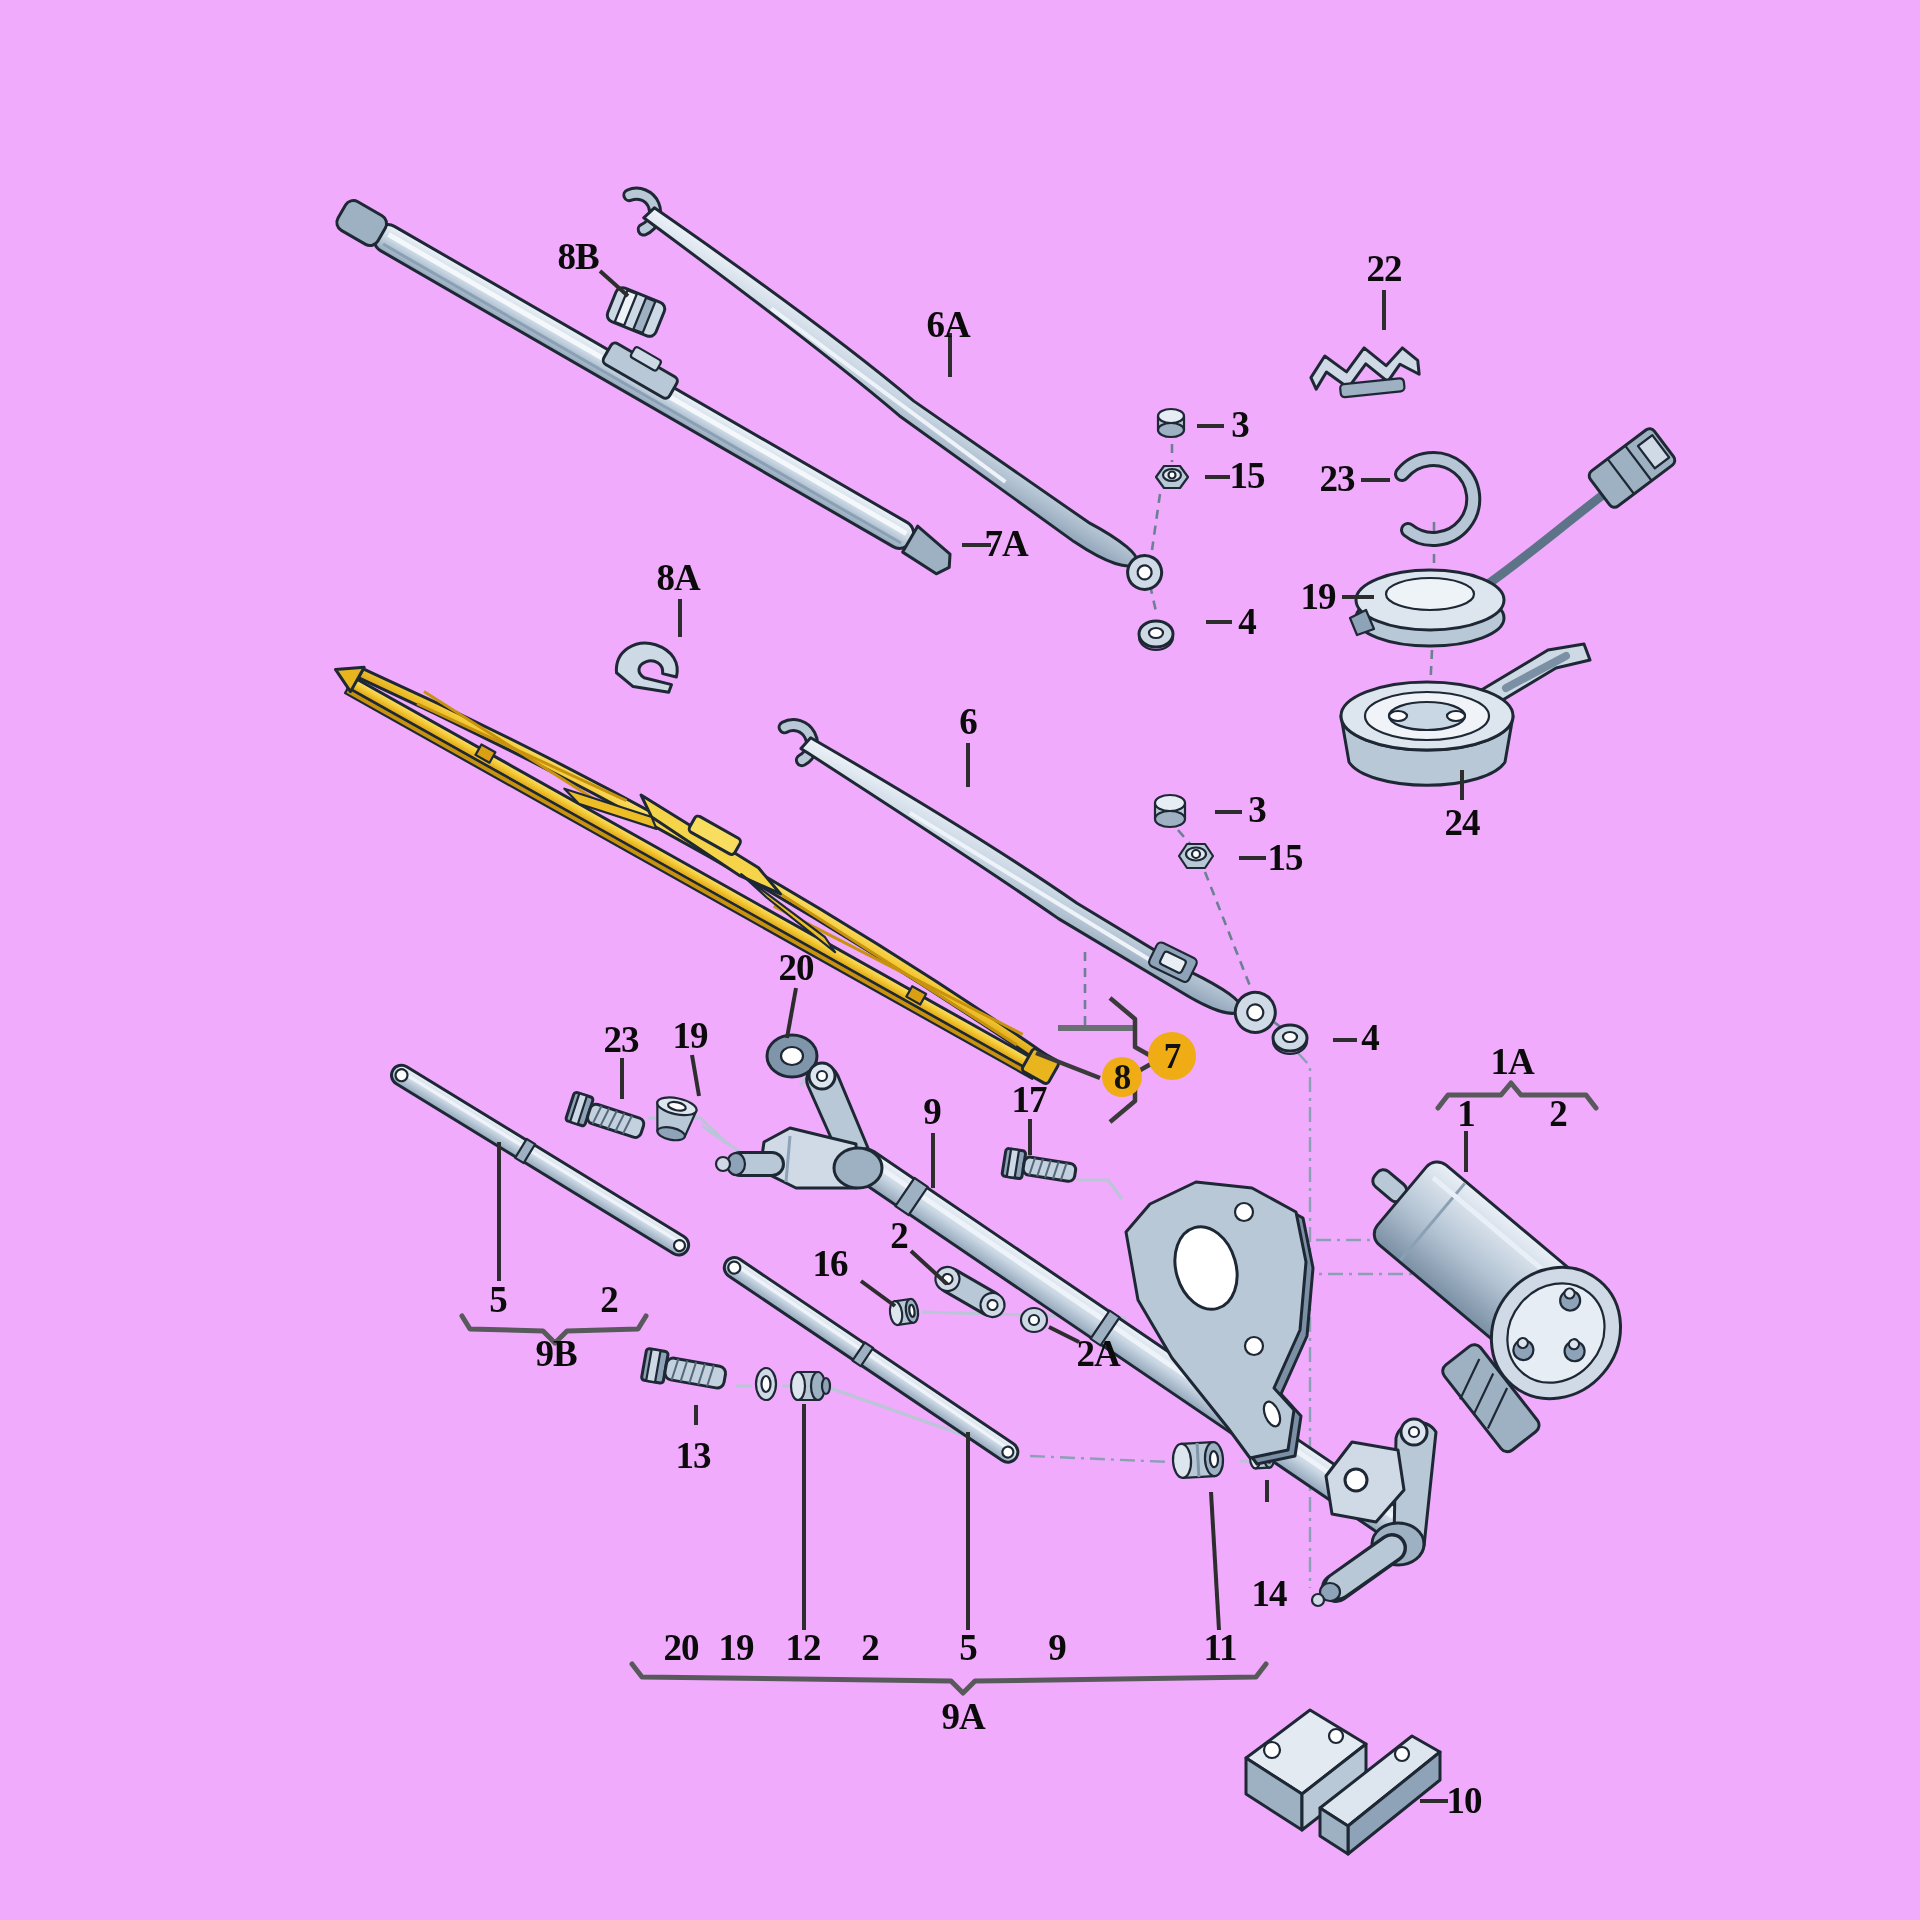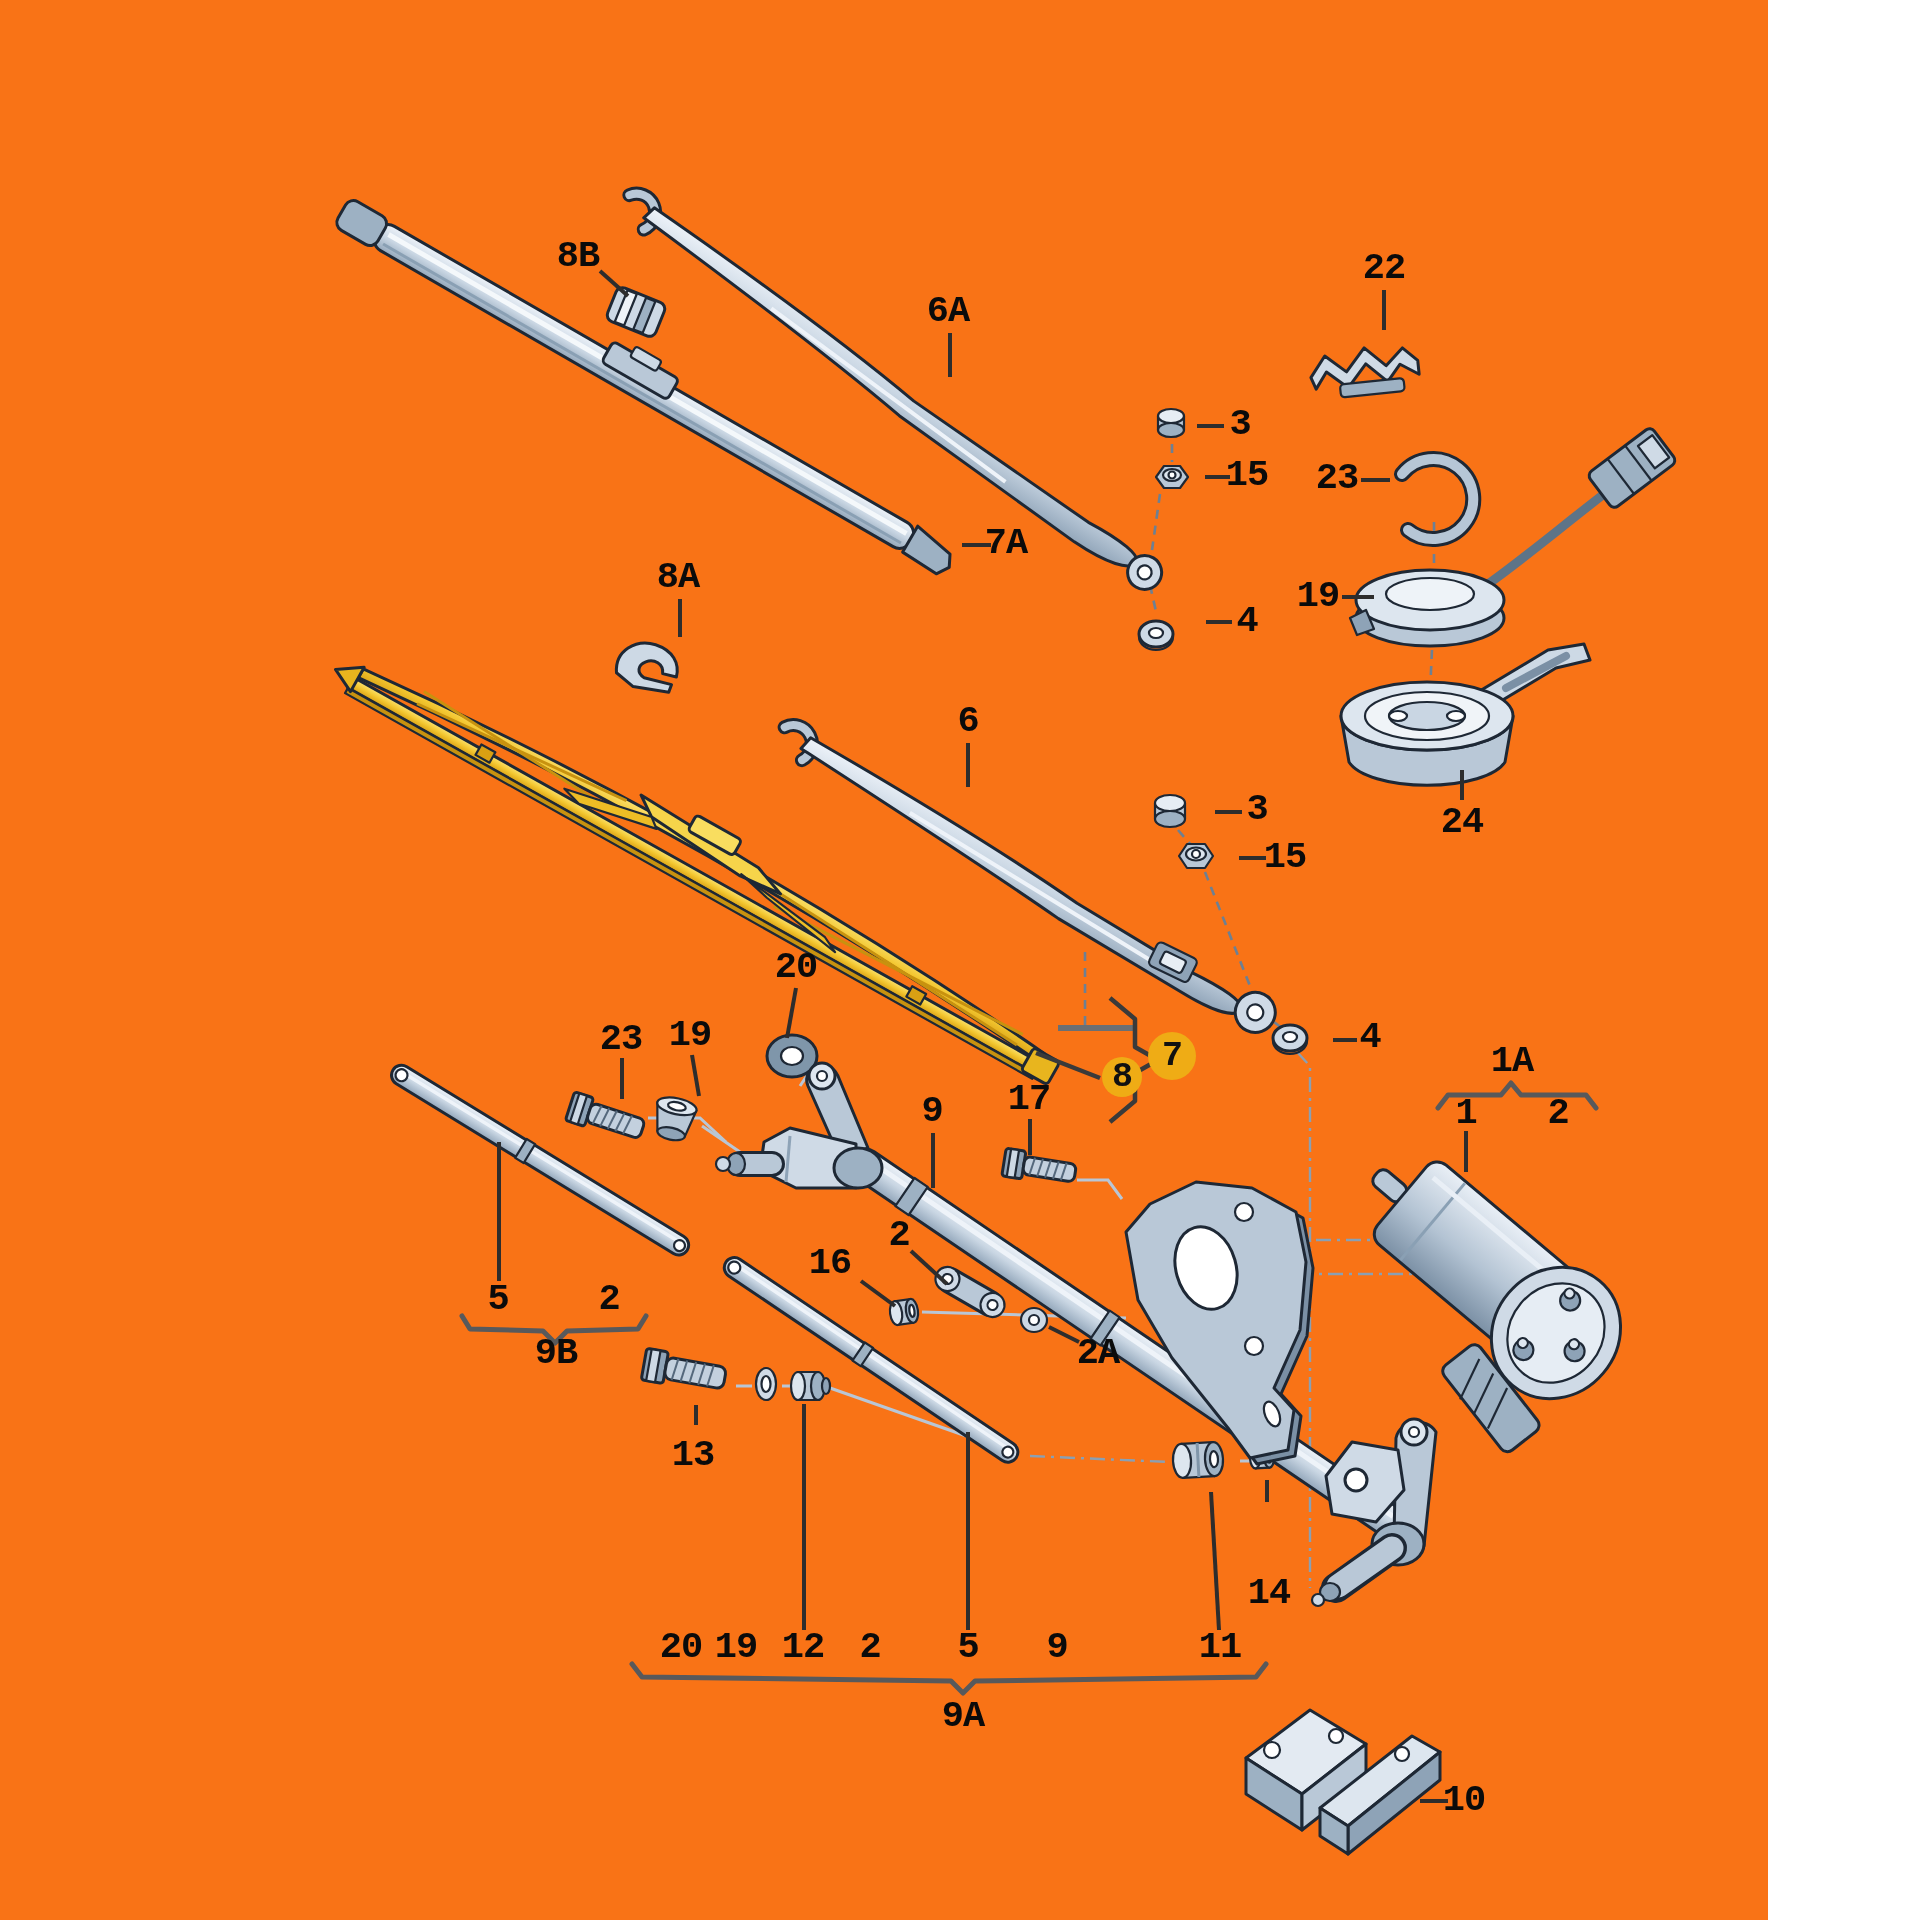--- a/index.html
+++ b/index.html
@@ -1,17 +1,17 @@
 <!DOCTYPE html>
 <html><head>
 <meta charset="utf-8">
 <style>
   html,body{margin:0;padding:0;background:#fff}
-  .stage{position:relative;width:1768px;height:1920px;background:#f97316;overflow:hidden;
-         font-family:Liberation Mono, monospace}
+  .stage{position:relative;width:1920px;height:1920px;background:#f0abfc;overflow:hidden;
+         font-family:Liberation Serif, serif}
   .art{position:absolute;left:0;top:0}
   .lbl{position:absolute;transform:translate(-50%,-50%);font-weight:bold;font-size:37px;
        color:#0b0b0b;letter-spacing:-1px;white-space:nowrap;line-height:1}
   .hl{background:#efac15;border-radius:50%;display:flex;align-items:center;justify-content:center;
       font-size:35px;color:#111}
   .p{stroke:#1e2835;stroke-width:3;stroke-linejoin:round}
   .p2{stroke:#1e2835;stroke-width:2.2;stroke-linejoin:round}
 </style>
 </head>
 <body>
@@ -401,21 +401,21 @@
   </g>
 
   <g fill="none" stroke-linejoin="round">
     <path d="M1058,1028 L1133,1028" stroke="#6a6f74" stroke-width="6"></path>
     <path d="M1036,1053 L1100,1078" stroke="#3a3a3a" stroke-width="4.5"></path>
     <path d="M1110,998 L1135,1019 L1135,1047 L1158,1060 L1135,1073 L1135,1101 L1110,1122" stroke="#3a3a3a" stroke-width="4.5"></path>
   </g>
 </svg>
 
 <div class="lbl" style="left:578px;top:256px">8B</div>
-<div class="lbl" style="left:948px;top:311px">6A</div>
+<div class="lbl" style="left:948px;top:324px">6A</div>
 <div class="lbl" style="left:1006px;top:543px">7A</div>
 <div class="lbl" style="left:1240px;top:424px">3</div>
 <div class="lbl" style="left:1247px;top:475px">15</div>
 <div class="lbl" style="left:1247px;top:621px">4</div>
 <div class="lbl" style="left:1384px;top:268px">22</div>
 <div class="lbl" style="left:1337px;top:478px">23</div>
 <div class="lbl" style="left:1318px;top:596px">19</div>
 <div class="lbl" style="left:1462px;top:822px">24</div>
 <div class="lbl" style="left:678px;top:577px">8A</div>
 <div class="lbl" style="left:968px;top:721px">6</div>

